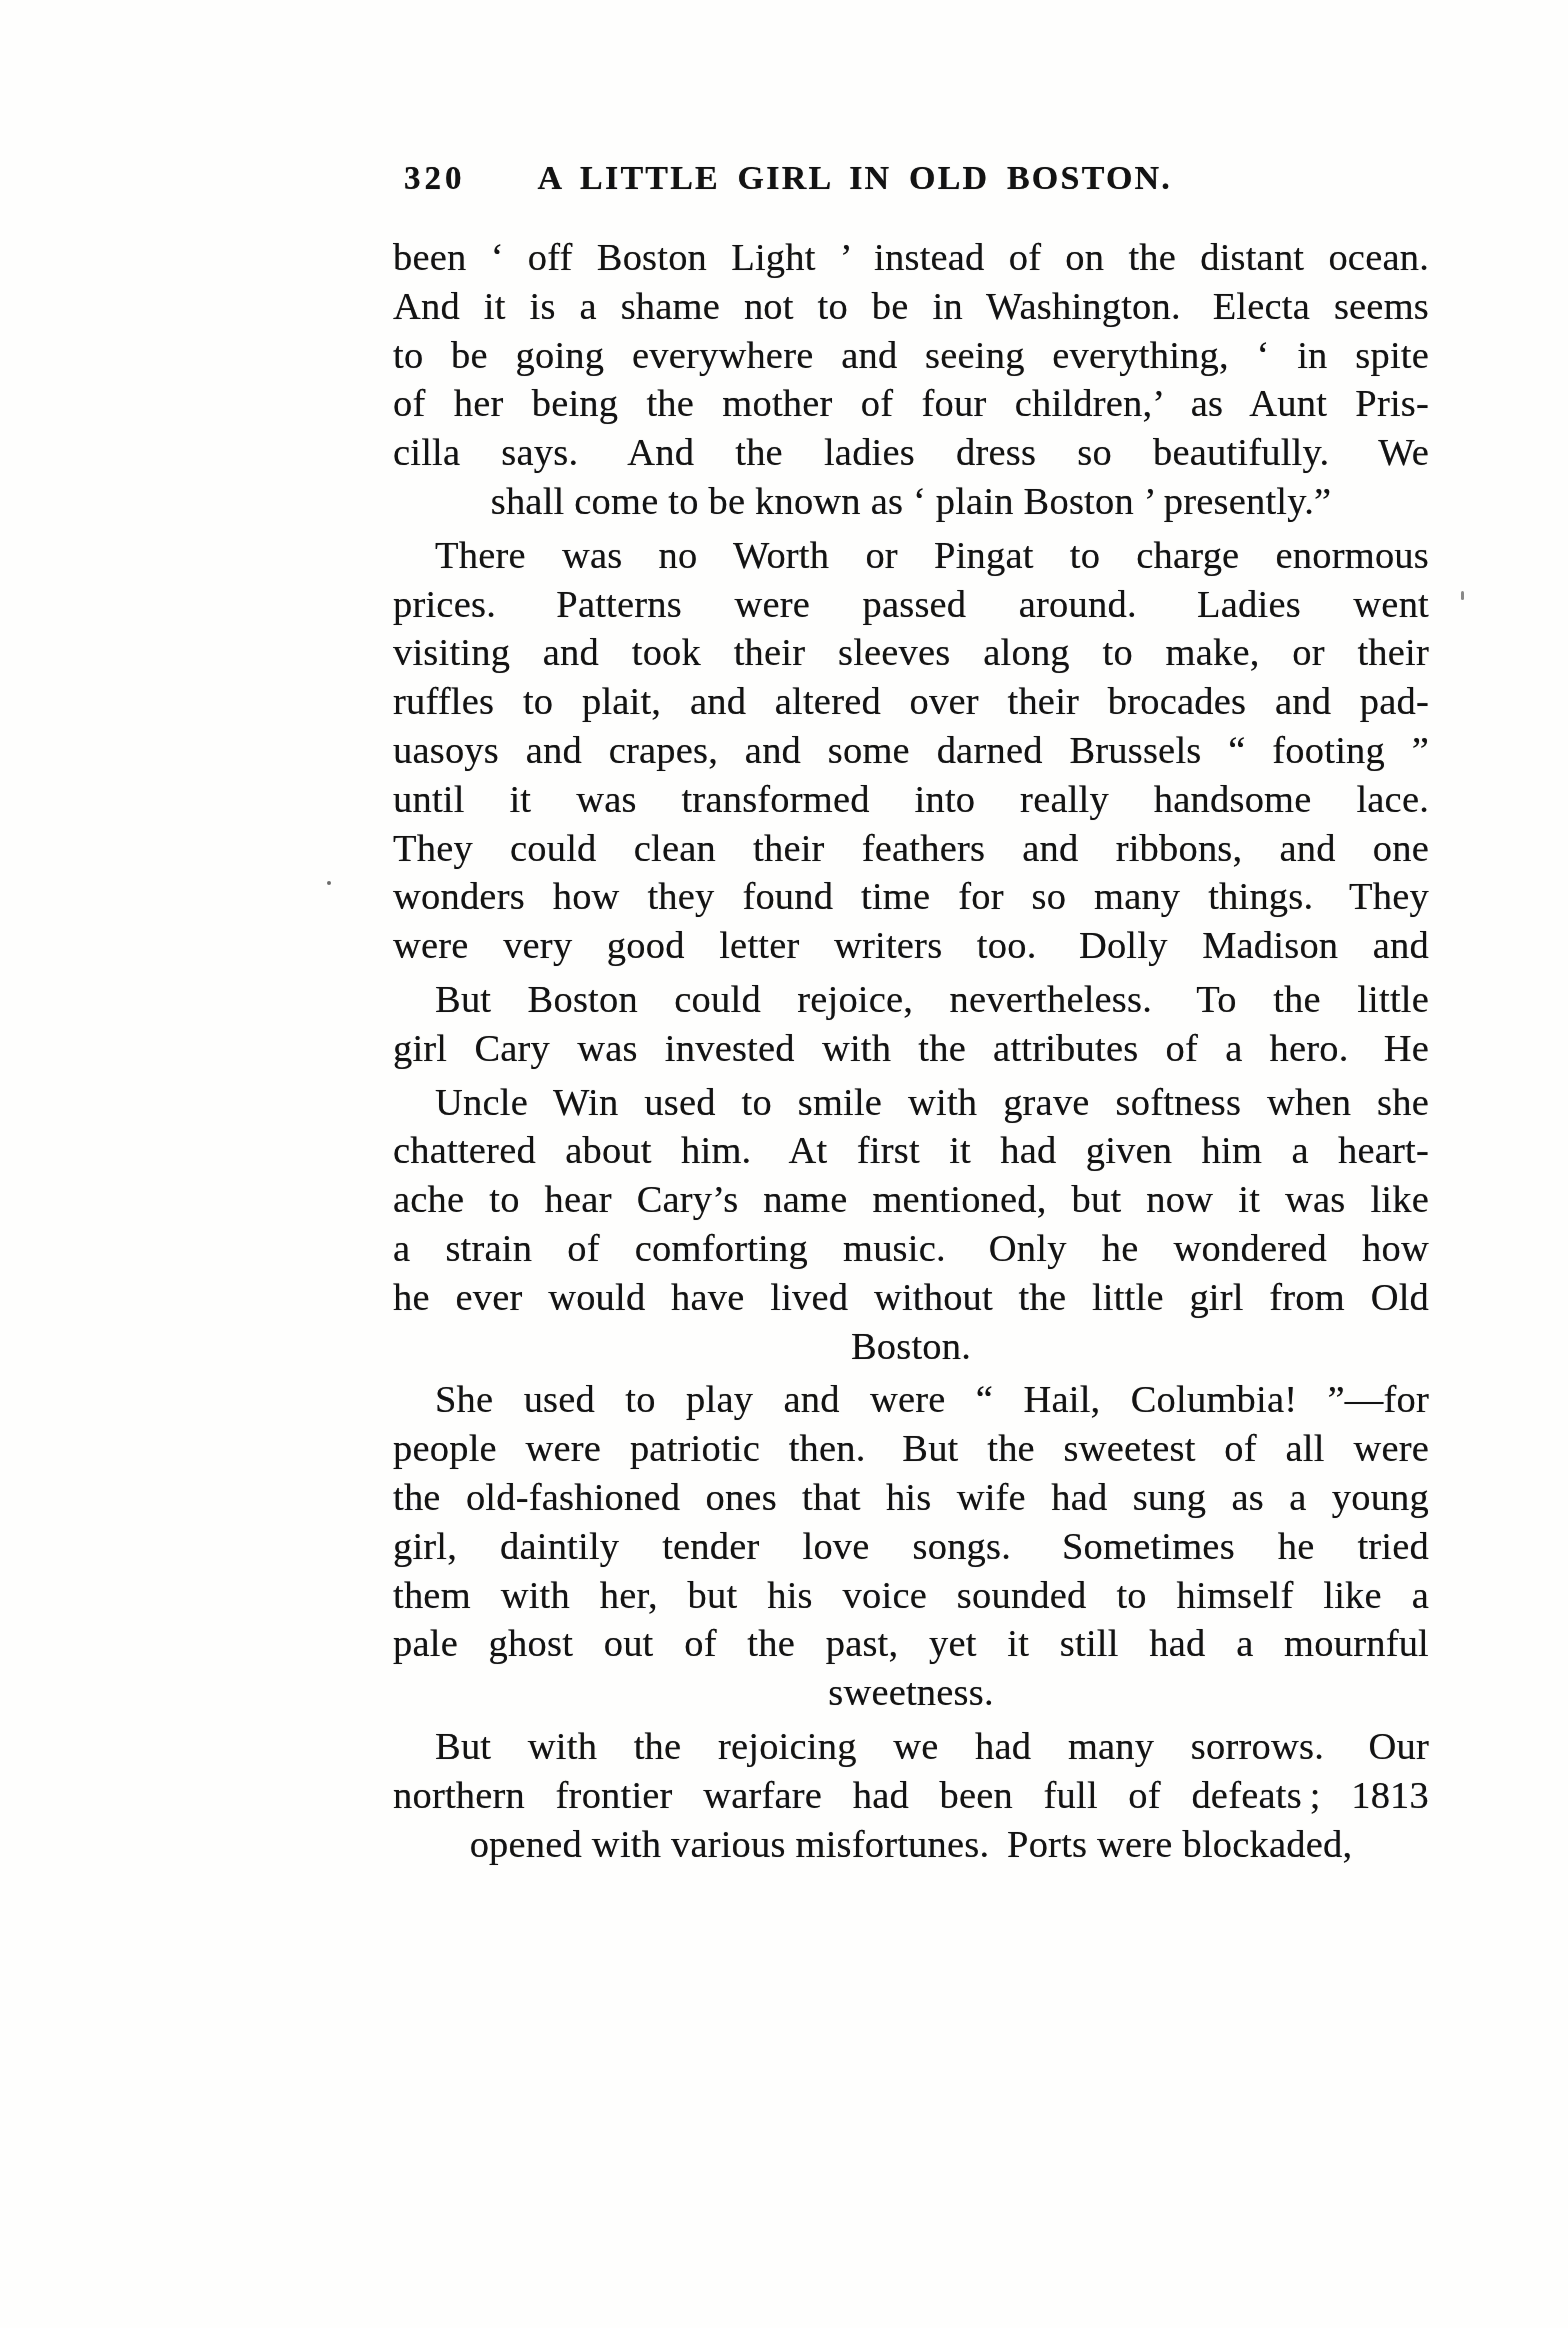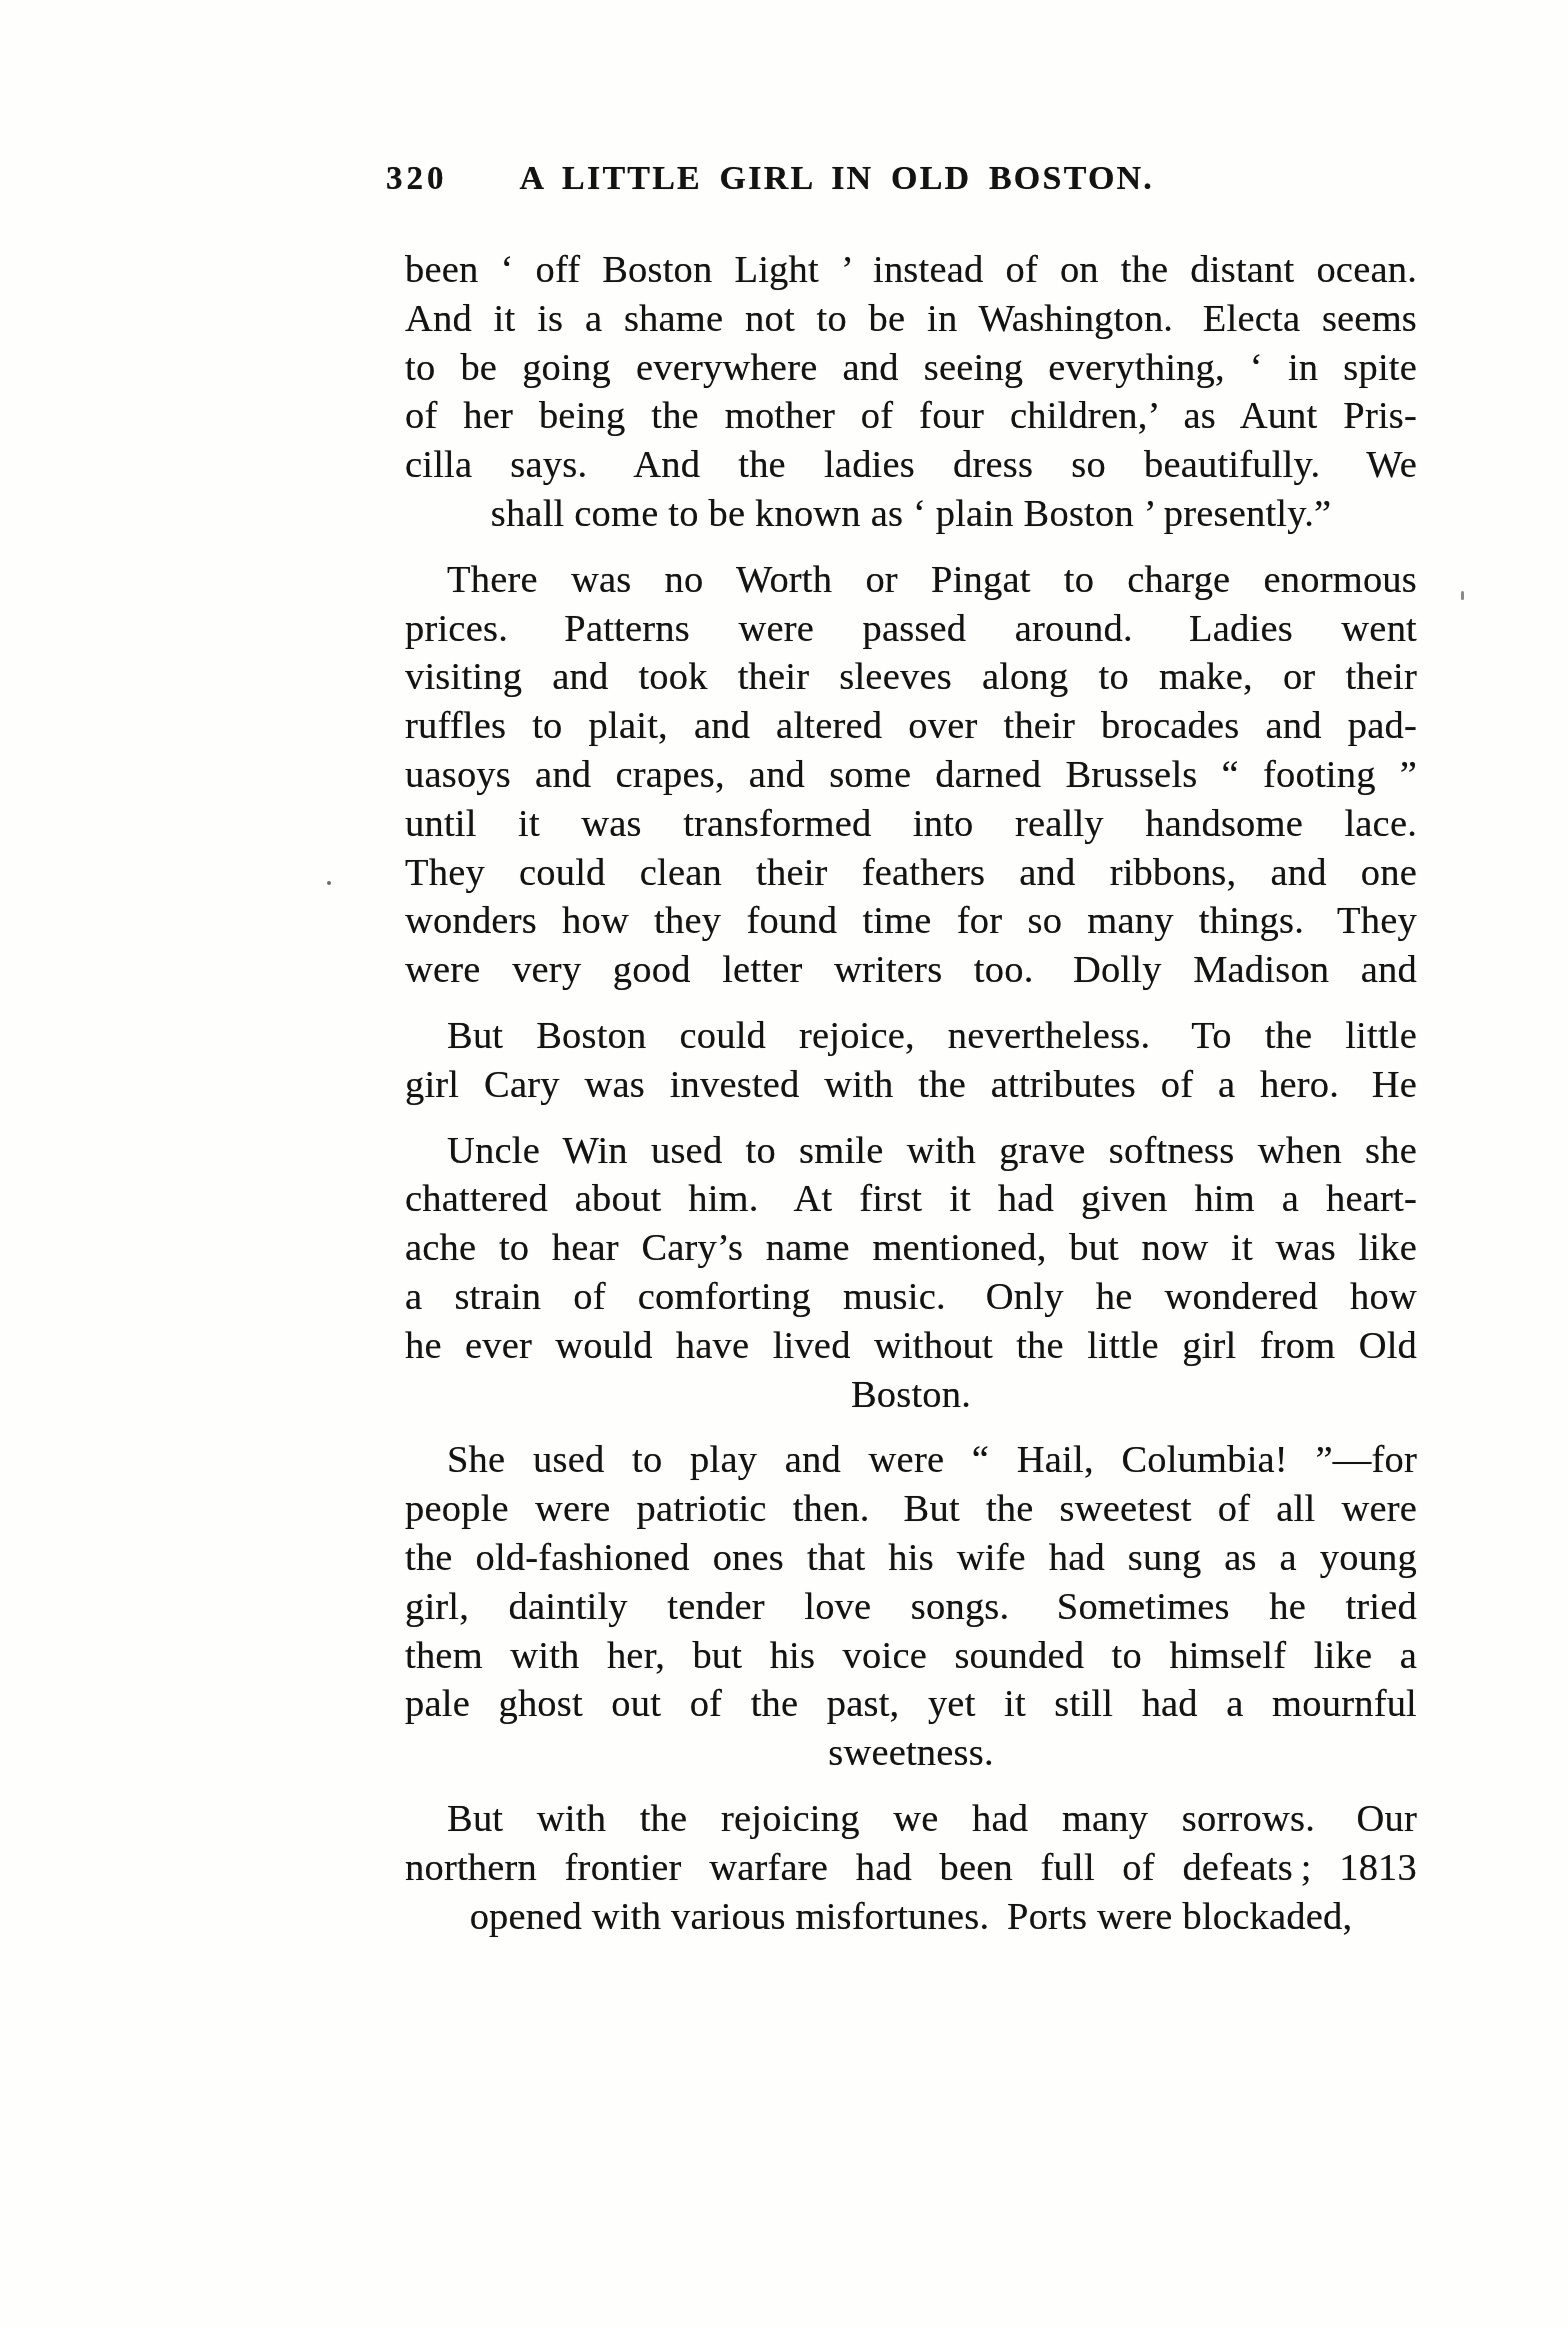--- a/index.html
+++ b/index.html
@@ -13,21 +13,21 @@
     height: 2328px;
     background: #fefefdff;
     background: #fefefd;
     overflow: hidden;
     font-family: "Liberation Serif", "DejaVu Serif", serif;
     color: #131313;
   }
   
   .running-header {
     position: absolute;
-    left: 386px;
+    left: 404px;
     top: 158px;
     white-space: nowrap;
     font-size: 35px;
     text-shadow: 0 0 0.7px rgba(10,10,10,0.65);
   }
   .page-num {
     display: inline-block;
     letter-spacing: 4px;
     font-weight: bold;
     font-size: 33px;
@@ -43,21 +43,21 @@
   
   .body-text {
     position: absolute;
     left: 388px;
     top: 228px;
     width: 1046px;
     font-size: 38.5px;
     letter-spacing: 0.2px;
     text-shadow: 0 0 0.7px rgba(10,10,10,0.55);
   }
-  .para { margin: 17px; padding: 0; }
+  .para { margin: 5px; padding: 0; }
   .line {
     height: 48.8px;
     line-height: 48.8px;
     text-align: justify;
     text-align-last: justify;
     overflow: visible;
   }
   .line-last {
     text-align: center;
     text-align-last: auto;

